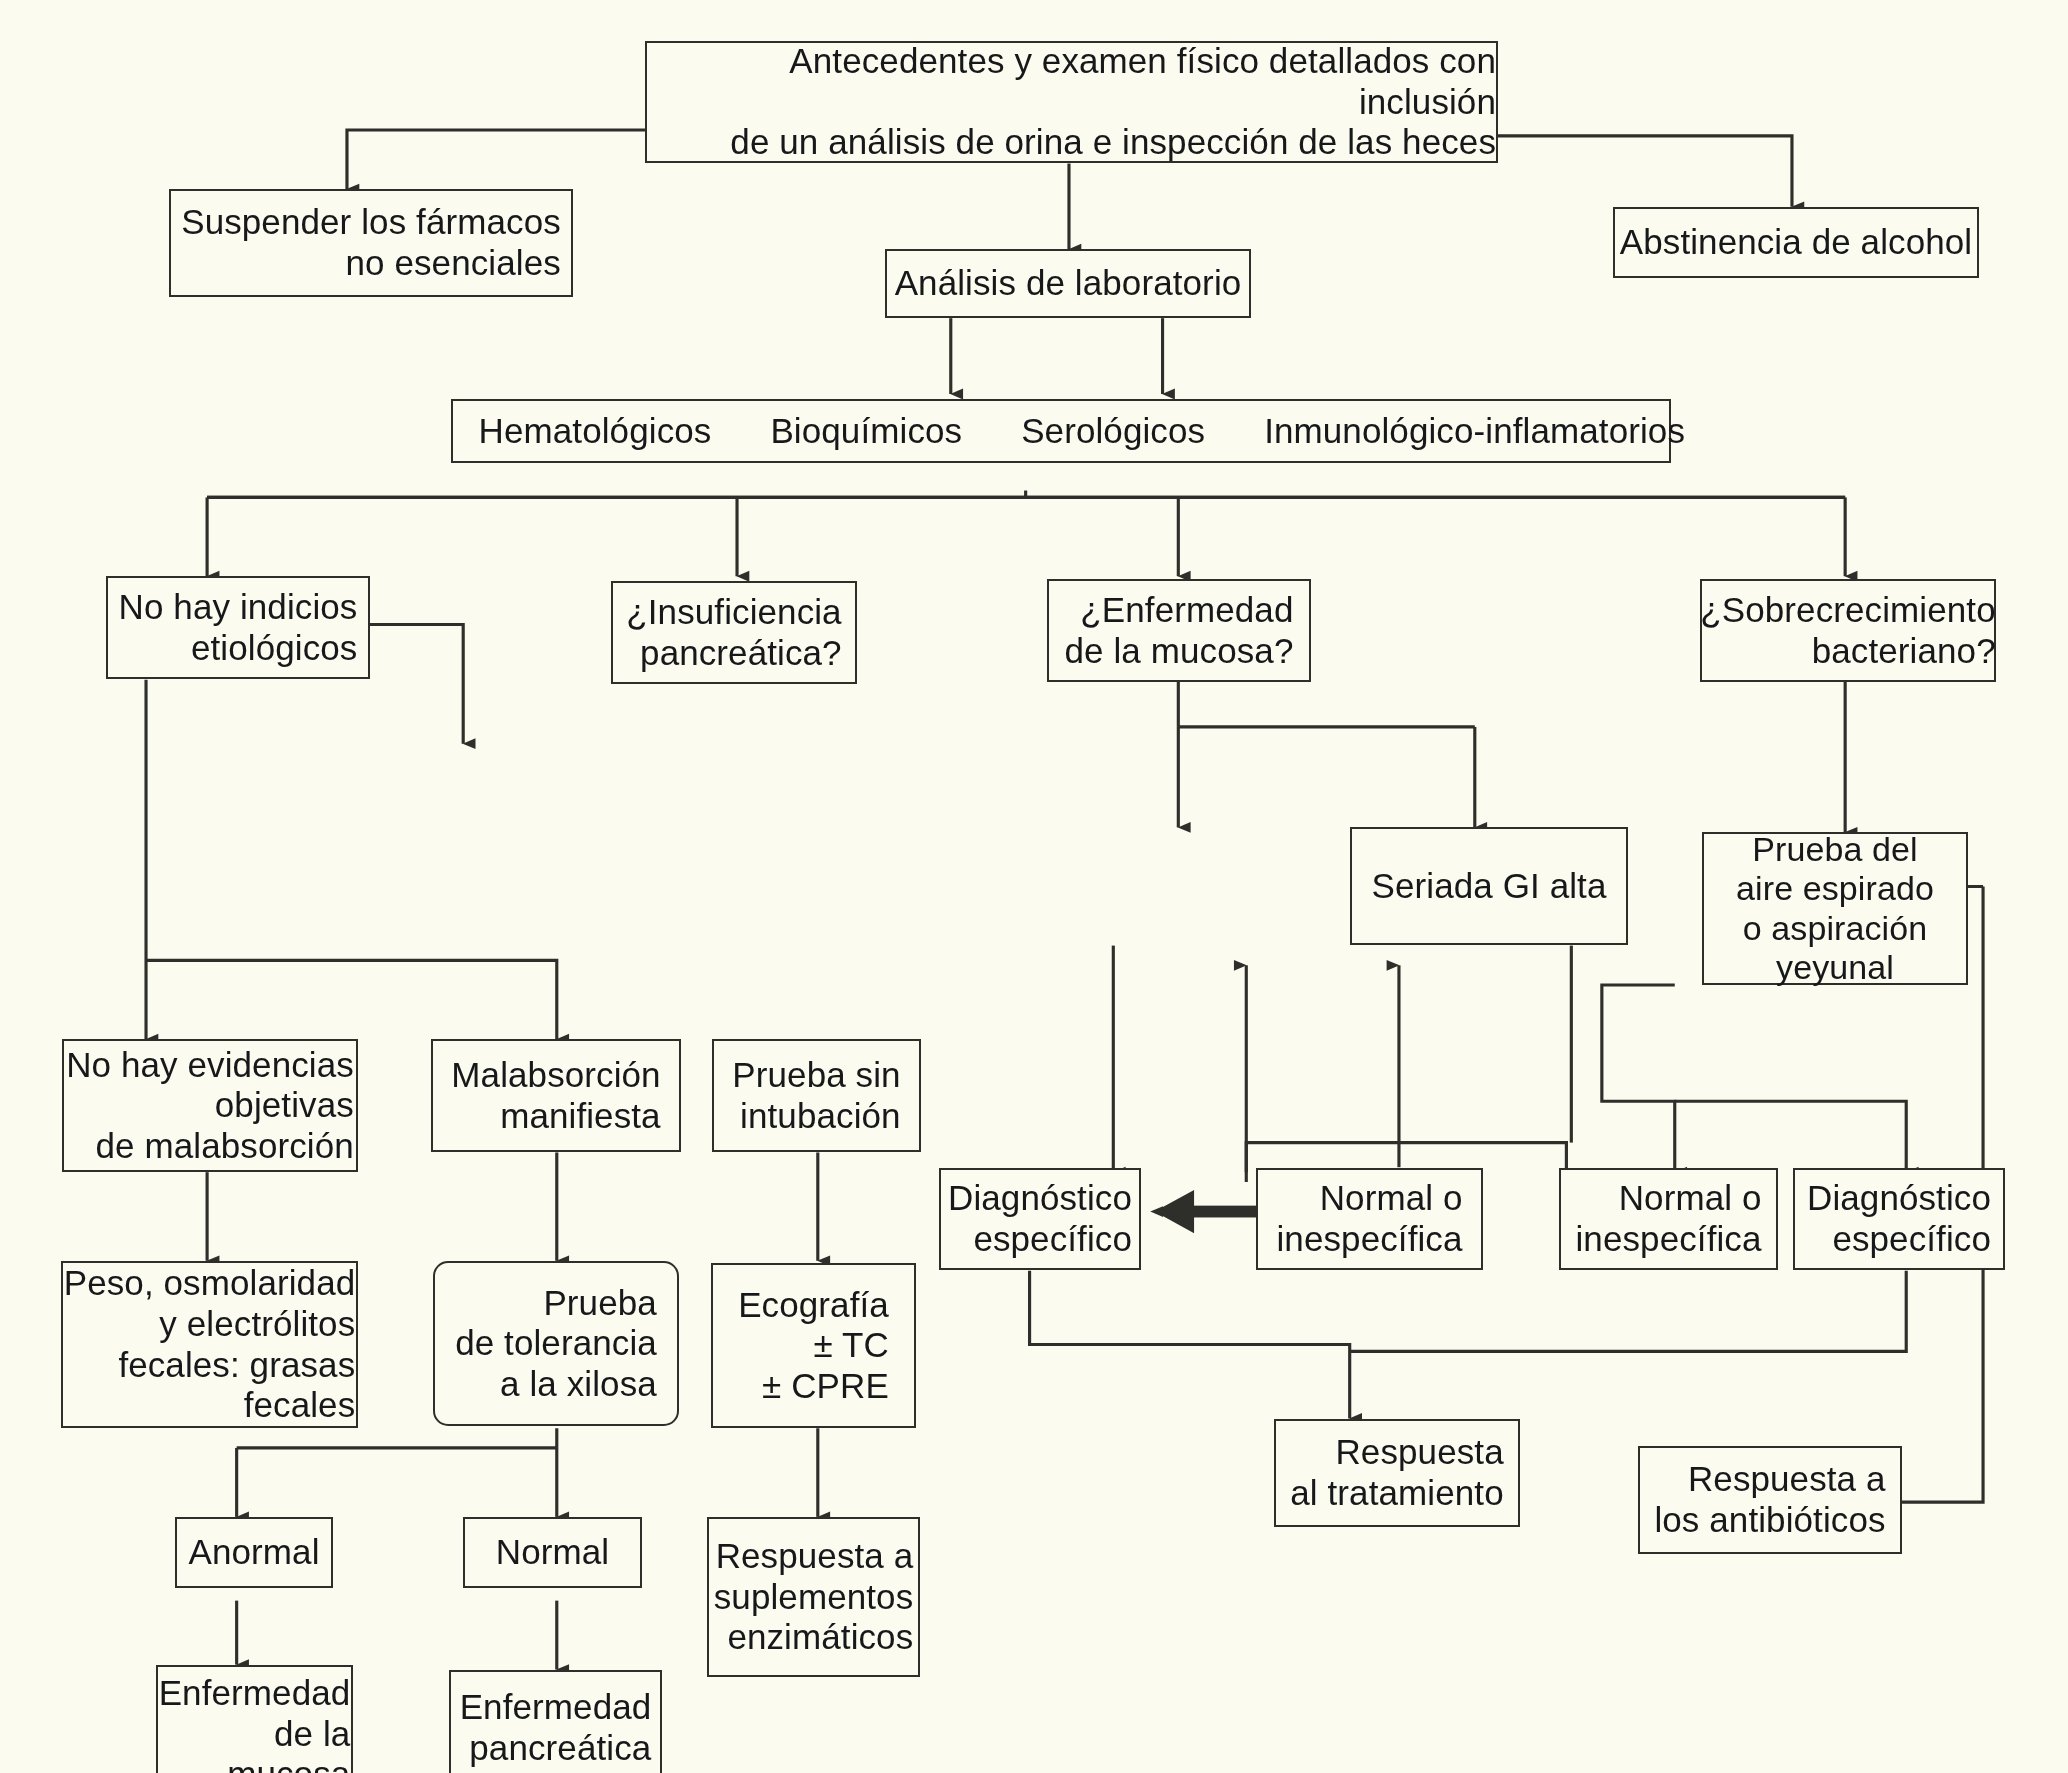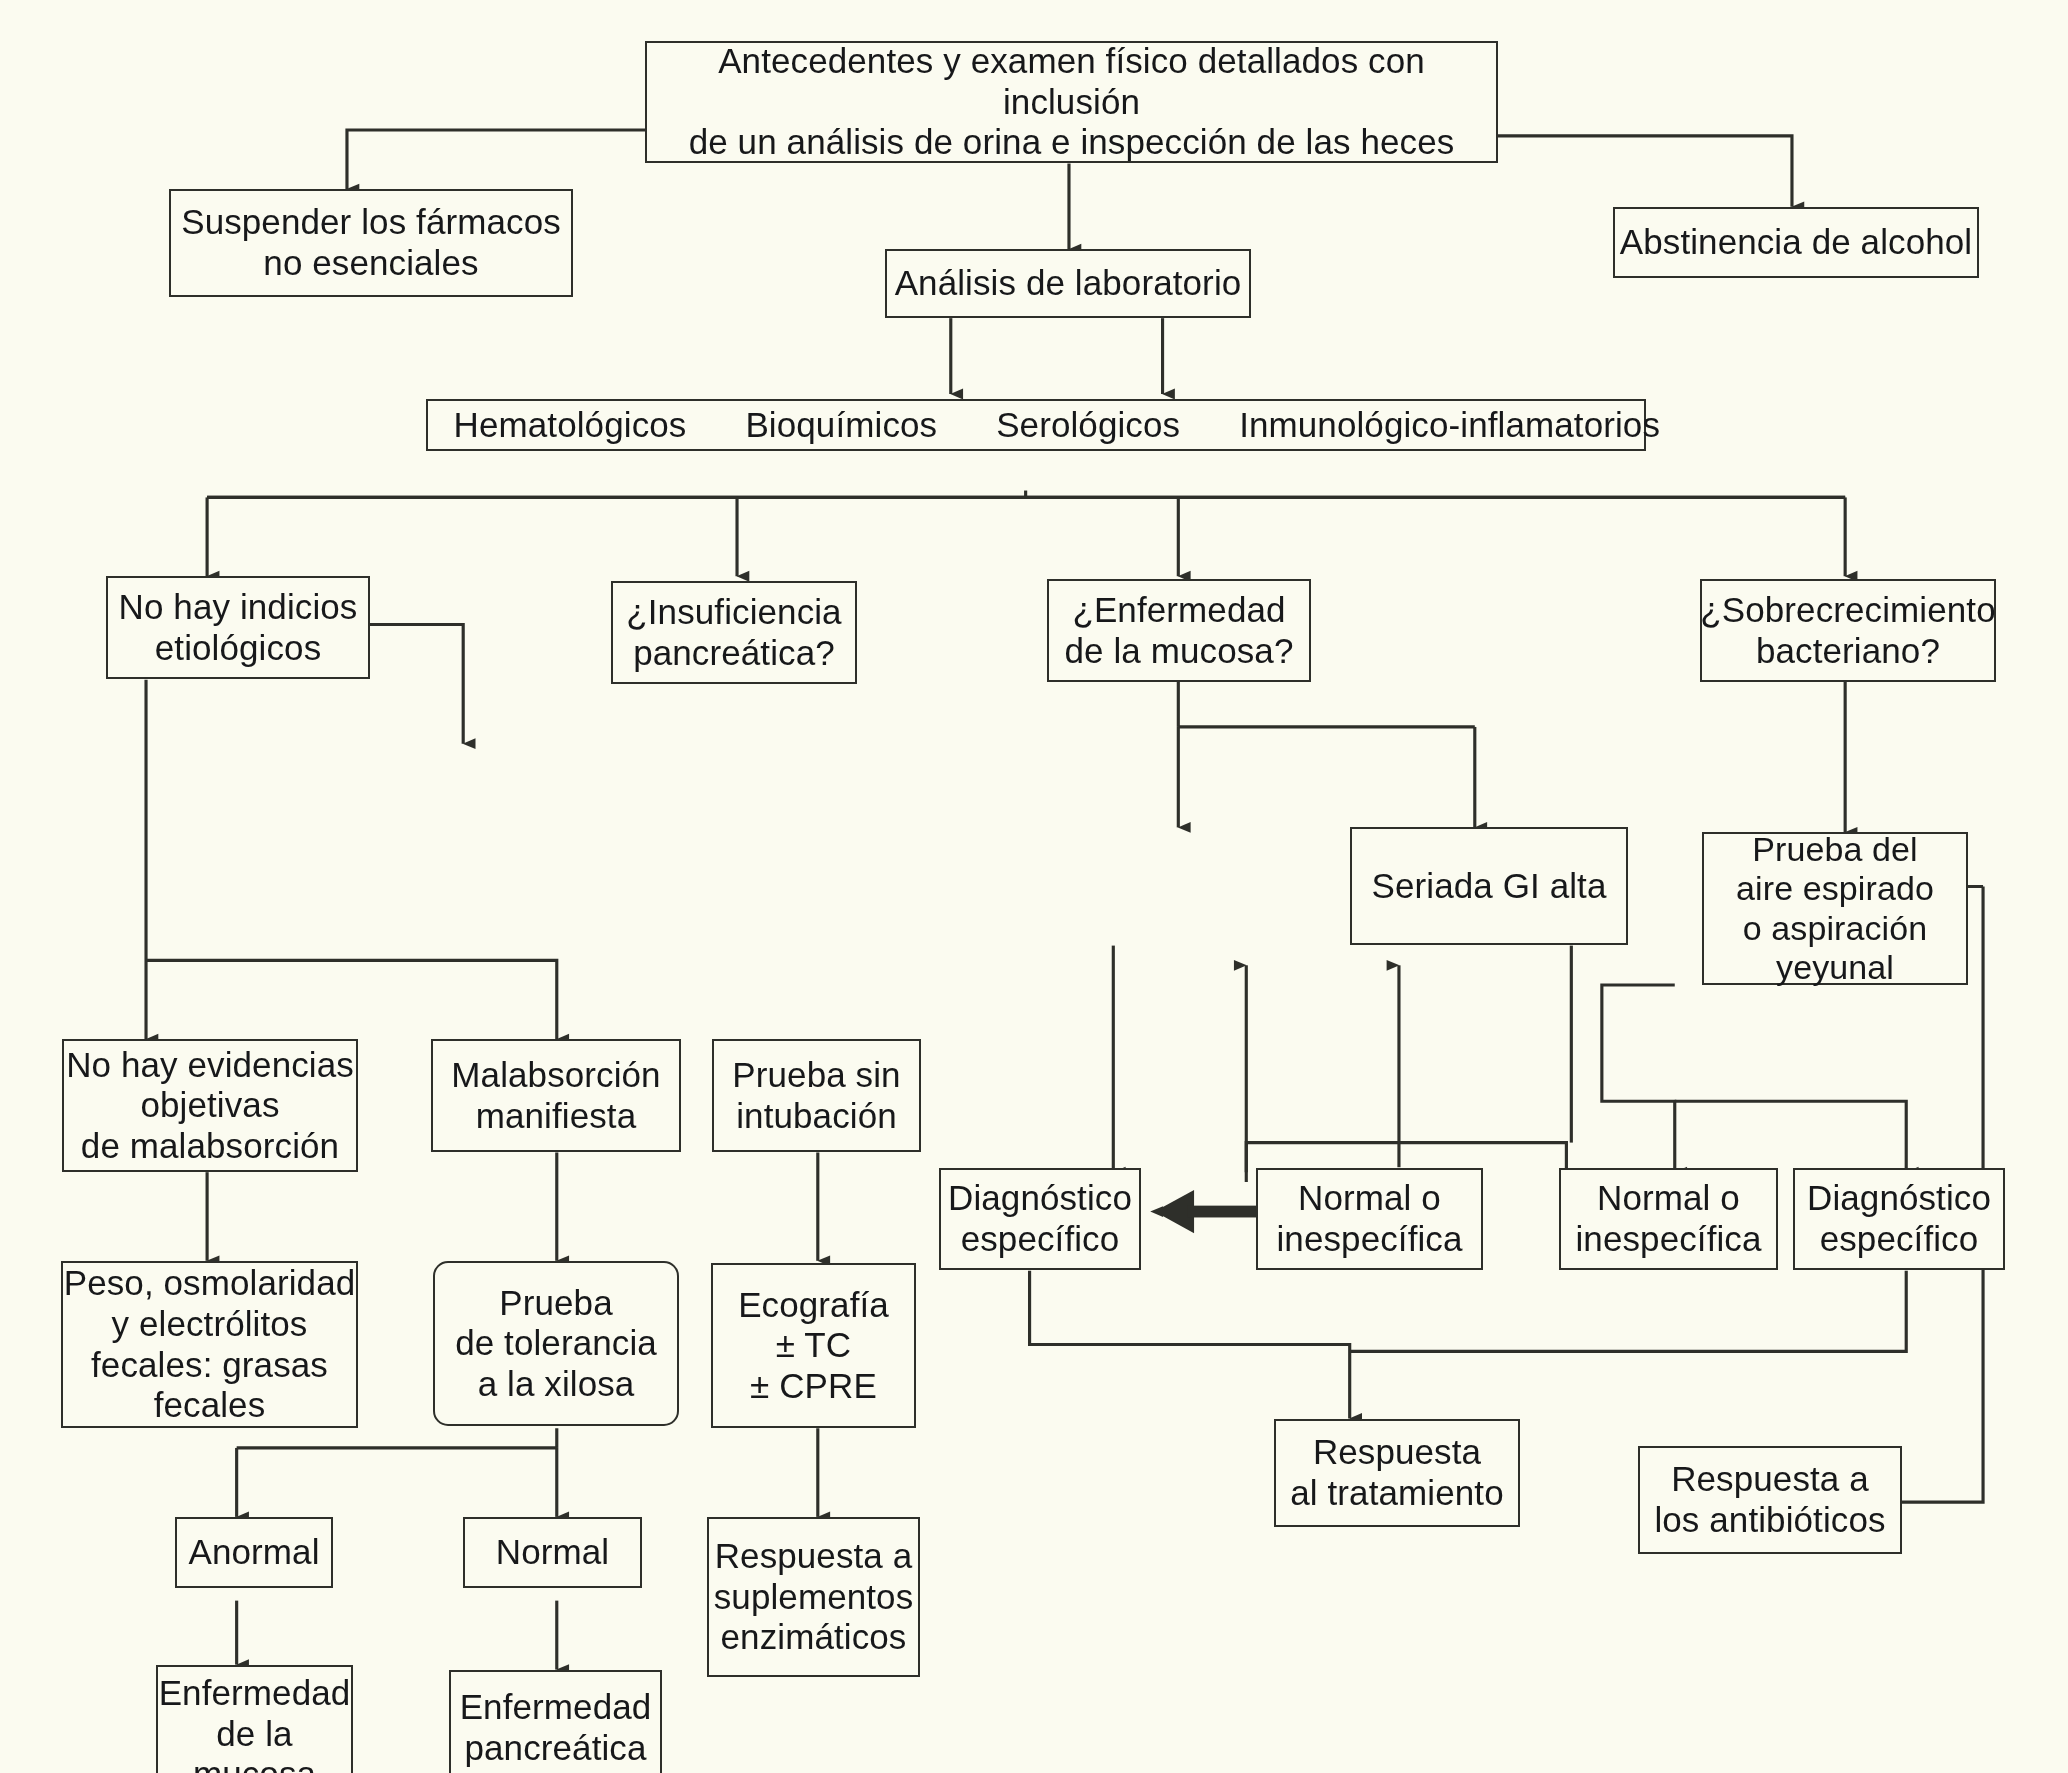--- a/index.html
+++ b/index.html
@@ -31,21 +31,21 @@
     color: #17181a;
     display: flex;
     align-items: center;
     justify-content: center;
     text-align: center;
     line-height: 1.16;
     white-space: pre-line;
     letter-spacing: 0.1px;
     z-index: 2;
   }
-  .f36 { font-size: 35px; }
+  .f36 { font-size: 35px; text-align: right; }
   .f34 { font-size: 34px; }
   .labrow {
     justify-content: flex-start;
     padding-left: 25.6px;
     gap: 59px;
   }
   .labrow span { display: inline-block; }
 </style>
 </head>
 <body>
@@ -148,21 +148,21 @@
   <div class="node f36" style="left:645px; top:41px; width:853px; height:122px;">Antecedentes y examen físico detallados con inclusión
 de un análisis de orina e inspección de las heces</div>
 
   <div class="node f36" style="left:169px; top:189px; width:404px; height:108px;">Suspender los fármacos
 no esenciales</div>
 
   <div class="node f36" style="left:885px; top:249px; width:366px; height:69px;">Análisis de laboratorio</div>
 
   <div class="node f36" style="left:1613px; top:207px; width:366px; height:71px;">Abstinencia de alcohol</div>
 
-  <div class="node f36 labrow" style="left:426px; top:399px; width:1220px; height:52px; white-space:nowrap;">
+  <div class="node f36 labrow" style="left:451px; top:399px; width:1220px; height:64px; white-space:nowrap;">
     <span>Hematológicos</span>
     <span>Bioquímicos</span>
     <span>Serológicos</span>
     <span>Inmunológico-inflamatorios</span>
   </div>
 
   <div class="node f36" style="left:106px; top:576px; width:264px; height:103px;">No hay indicios
 etiológicos</div>
 
   <div class="node f36" style="left:611px; top:581px; width:246px; height:103px;">¿Insuficiencia

